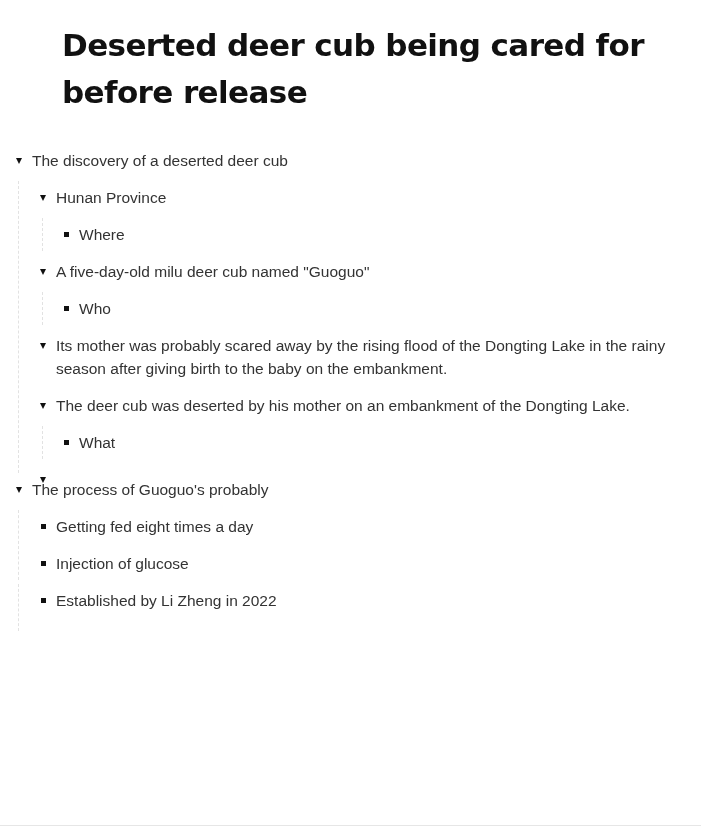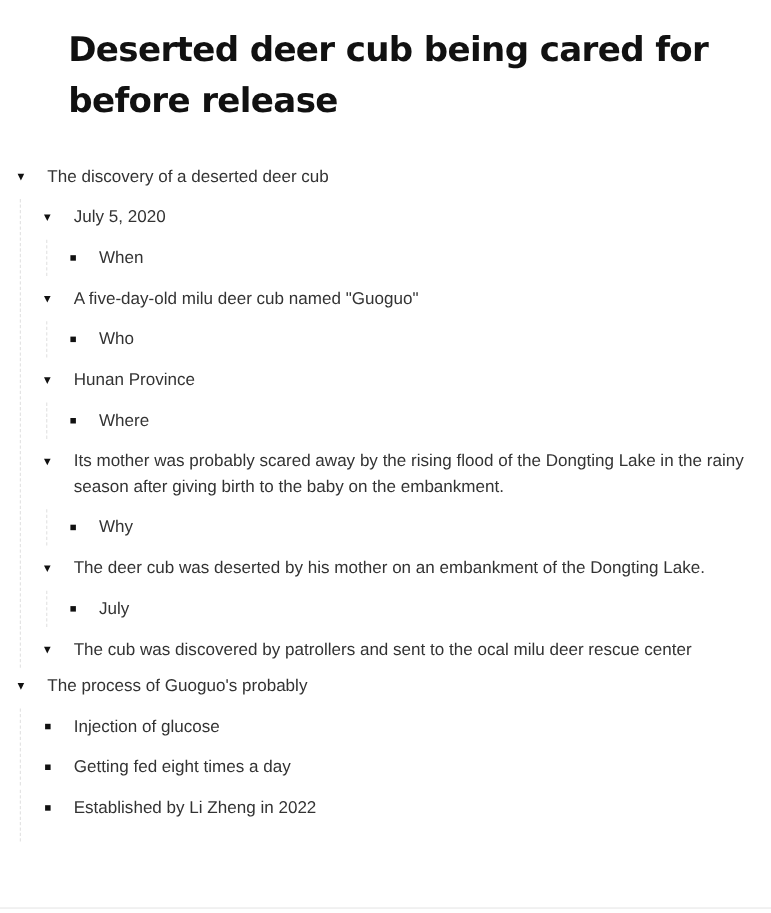--- a/index.html
+++ b/index.html
@@ -13,21 +13,21 @@
     .outline { position: absolute; left: 0; top: 144px; width: 701px; }
     ul { list-style: none; }
     li { position: relative; }
     .row {
       position: relative; display: block; font-size: 15.5px; line-height: 23px;
       padding-top: 5px; padding-bottom: 5px; color: #333333; cursor: default;
     }
     .lvl1 > .row { padding-left: 32px; }
     .lvl2 > .row { padding-left: 56px; }
     .lvl3 > .row { padding-left: 79px; }
-    .row .txt { display: block; margin-left: 11px; }
+    .row .txt { display: block; }
     .marker { position: absolute; top: 5px; height: 23px; display: flex; align-items: center; justify-content: center; width: 10px; }
     .lvl1 > .row .marker { left: 14px; }
     .lvl2 > .row .marker { left: 38px; }
     .lvl3 > .row .marker { left: 61px; }
     .tri { width: 0; height: 0; border-left: 3.5px solid transparent; border-right: 3.5px solid transparent; border-top: 6px solid #111111; }
     .sq { width: 5px; height: 5px; background: #111111; }
     .children { position: relative; }
     .children::before {
       content: ""; position: absolute; top: 0; bottom: 0; width: 0;
       border-left: 1px dashed #e2e2e2;
@@ -52,30 +52,30 @@
           </span>
         <span class="txt">The discovery of a deserted deer cub</span>
       </div>
       <div class="children">
         <ul>
           <li class="lvl2">
             <div class="row">
               <span class="marker">
                   <span class="tri"></span>
                 </span>
-              <span class="txt">July 5, 2020</span>
+              <span class="txt">Hunan Province</span>
             </div>
             <div class="children">
               <ul>
                 <li class="lvl3">
                   <div class="row">
                     <span class="marker">
                         <span class="sq"></span>
                       </span>
-                    <span class="txt">When</span>
+                    <span class="txt">Where</span>
                   </div>
                 </li>
               </ul>
             </div>
           </li>
           <li class="lvl2">
             <div class="row">
               <span class="marker">
                   <span class="tri"></span>
                 </span>
@@ -88,114 +88,81 @@
                     <span class="marker">
                         <span class="sq"></span>
                       </span>
                     <span class="txt">Who</span>
                   </div>
                 </li>
               </ul>
             </div>
           </li>
           <li class="lvl2">
-            <div class="row">
-              <span class="marker">
-                  <span class="tri"></span>
-                </span>
-              <span class="txt">Hunan Province</span>
-            </div>
-            <div class="children">
-              <ul>
-                <li class="lvl3">
-                  <div class="row">
-                    <span class="marker">
-                        <span class="sq"></span>
-                      </span>
-                    <span class="txt">Where</span>
-                  </div>
-                </li>
-              </ul>
-            </div>
-          </li>
-          <li class="lvl2">
             <div class="row" style="">
               <span class="marker">
                   <span class="tri"></span>
                 </span>
               <span class="txt">Its mother was probably scared away by the rising flood of the Dongting Lake in the rainy season after giving birth to the baby on the embankment.</span>
-            </div>
-            <div class="children">
-              <ul>
-                <li class="lvl3">
-                  <div class="row">
-                    <span class="marker">
-                        <span class="sq"></span>
-                      </span>
-                    <span class="txt">Why</span>
-                  </div>
-                </li>
-              </ul>
             </div>
           </li>
           <li class="lvl2">
             <div class="row">
               <span class="marker">
                   <span class="tri"></span>
                 </span>
               <span class="txt">The deer cub was deserted by his mother on an embankment of the Dongting Lake.</span>
             </div>
             <div class="children">
               <ul>
                 <li class="lvl3">
                   <div class="row">
                     <span class="marker">
                         <span class="sq"></span>
                       </span>
-                    <span class="txt">July</span>
+                    <span class="txt">What</span>
                   </div>
                 </li>
               </ul>
             </div>
           </li>
           <li class="lvl2">
             <div class="row">
               <span class="marker">
                   <span class="tri"></span>
                 </span>
-              <span class="txt">The cub was discovered by patrollers  and sent to the ocal milu deer rescue center</span>
             </div>
           </li>
         </ul>
       </div>
     </li>
 
     <li class="lvl1">
       <div class="row">
         <span class="marker">
             <span class="tri"></span>
           </span>
         <span class="txt">The process of Guoguo's probably</span>
       </div>
       <div class="children">
         <ul>
           <li class="lvl2">
             <div class="row">
               <span class="marker">
                   <span class="sq"></span>
                 </span>
-              <span class="txt">Injection of glucose</span>
+              <span class="txt">Getting fed eight times a day</span>
             </div>
           </li>
           <li class="lvl2">
             <div class="row">
               <span class="marker">
                   <span class="sq"></span>
                 </span>
-              <span class="txt">Getting fed eight times a day</span>
+              <span class="txt">Injection of glucose</span>
             </div>
           </li>
         </ul>
       </div>
     </li>
 
     <li class="lvl1">
       <div class="children">
         <ul>
           <li class="lvl2">

